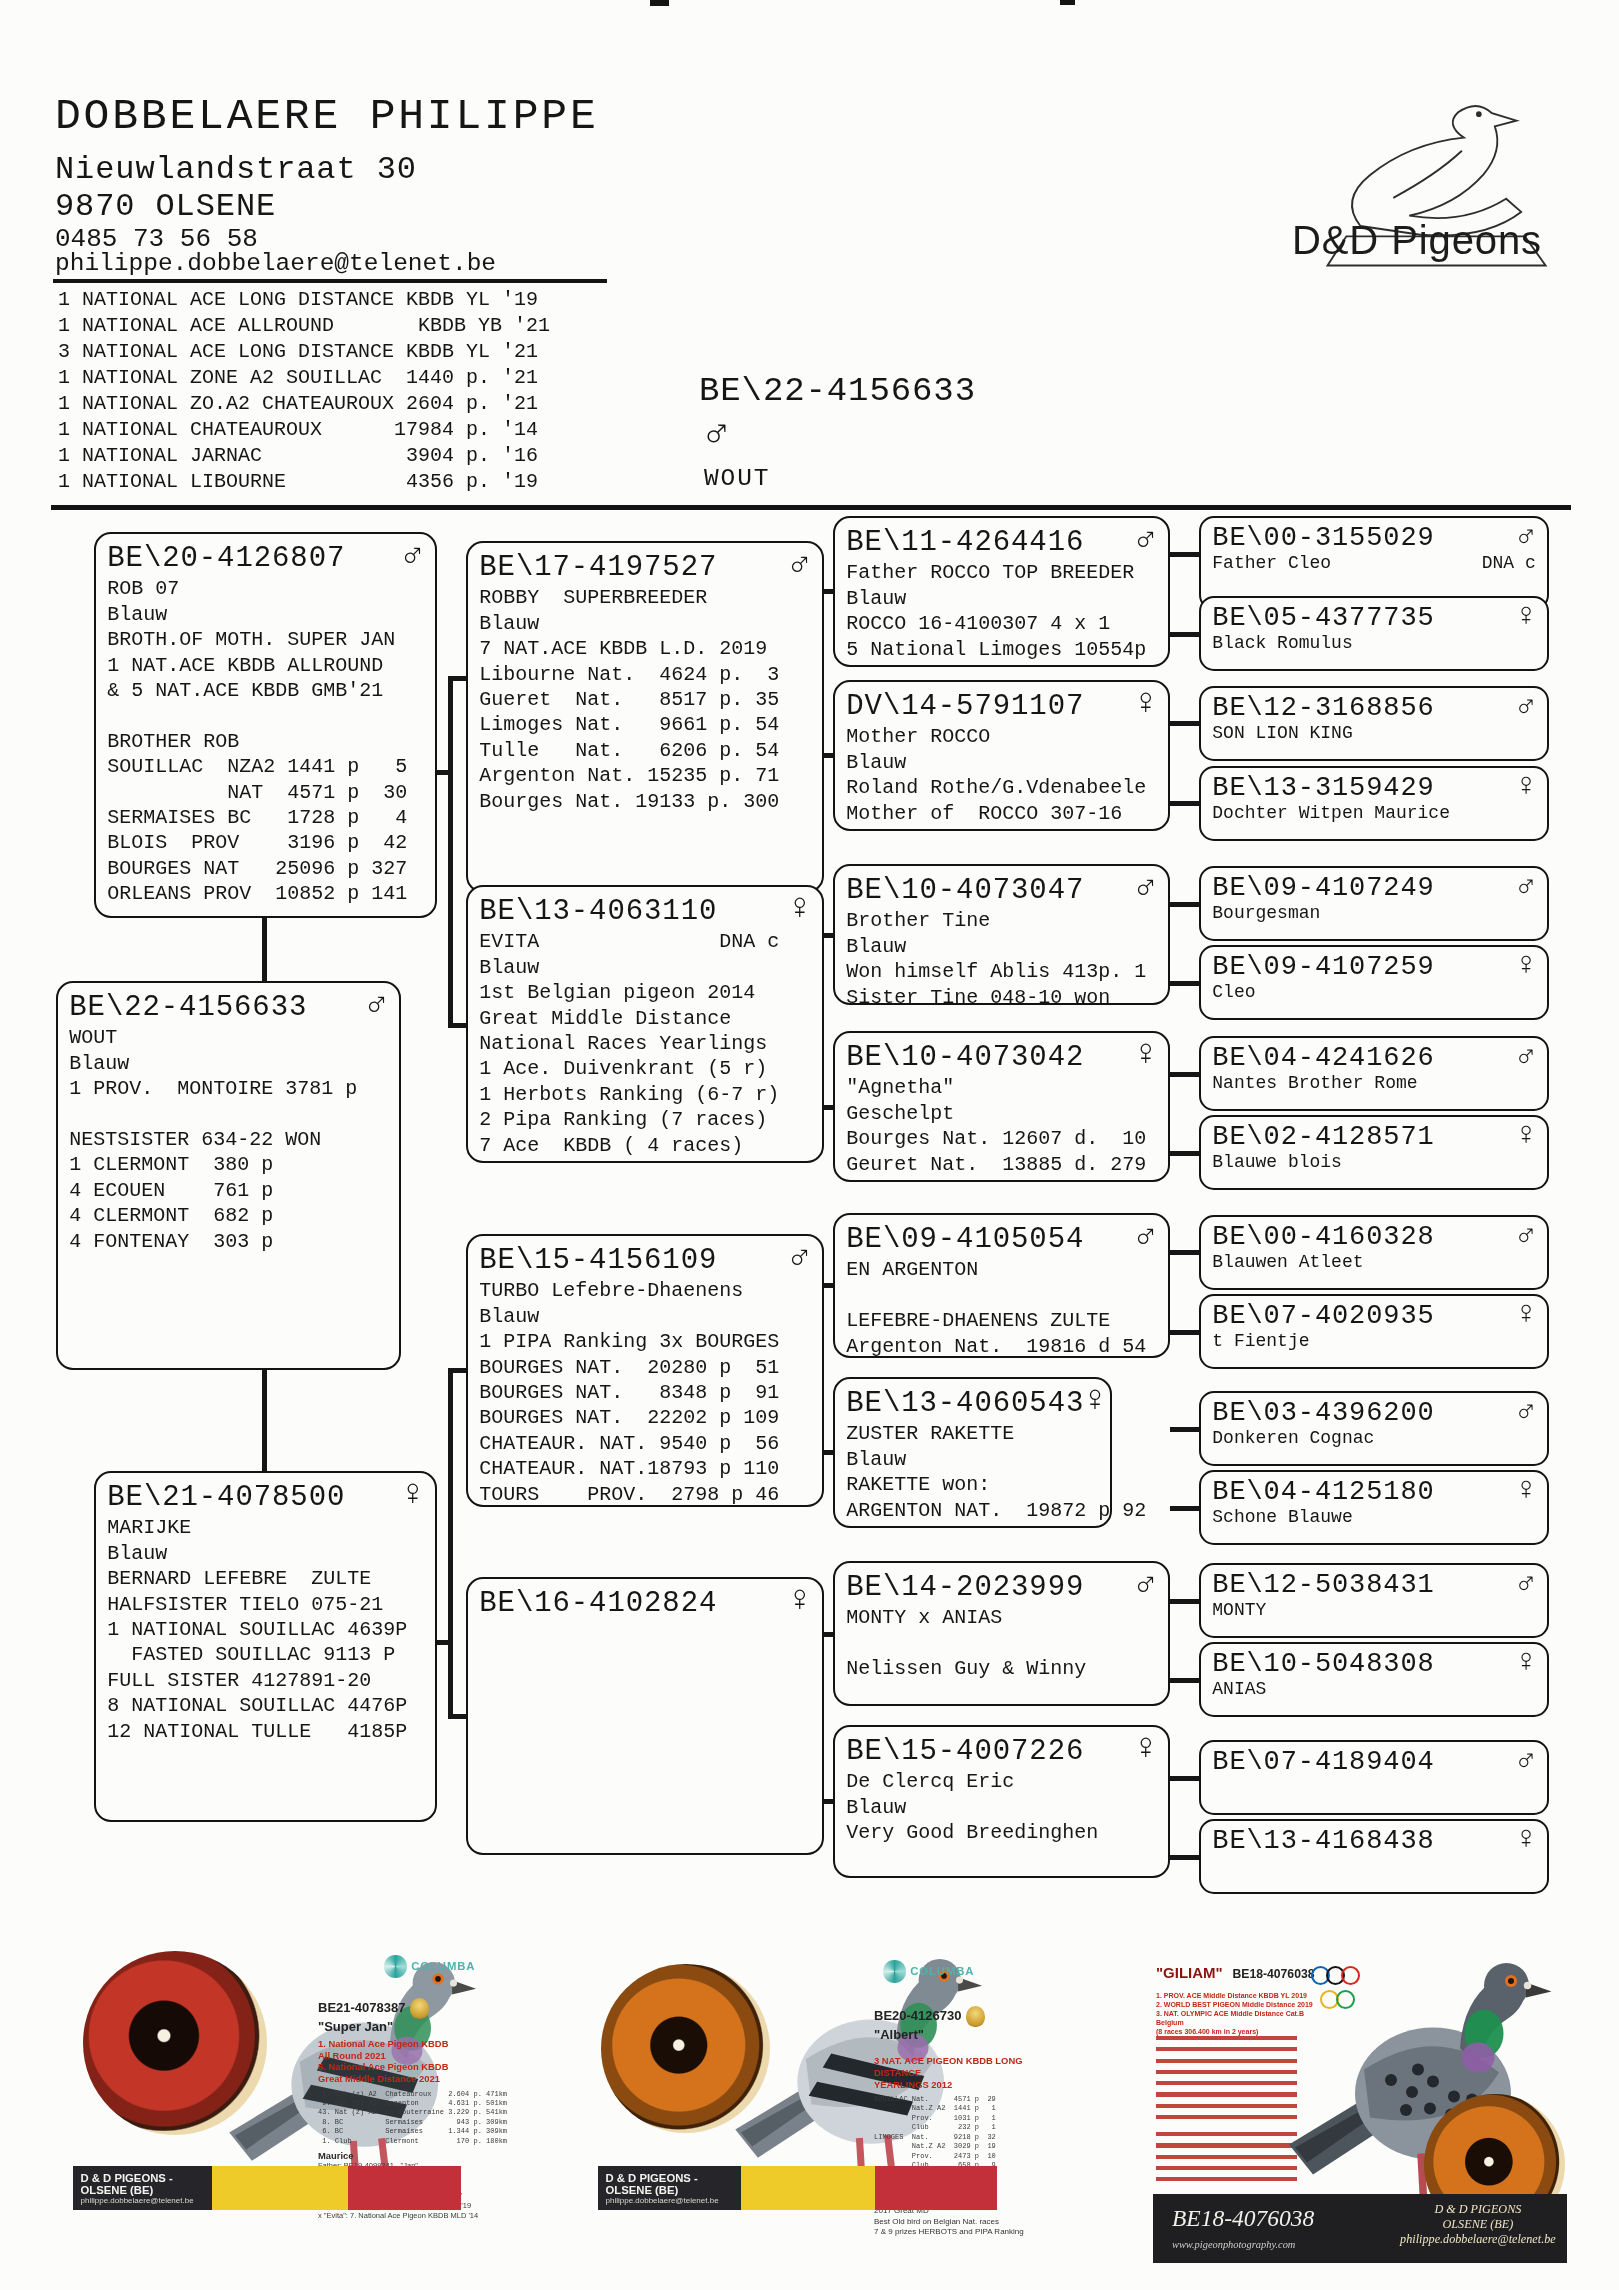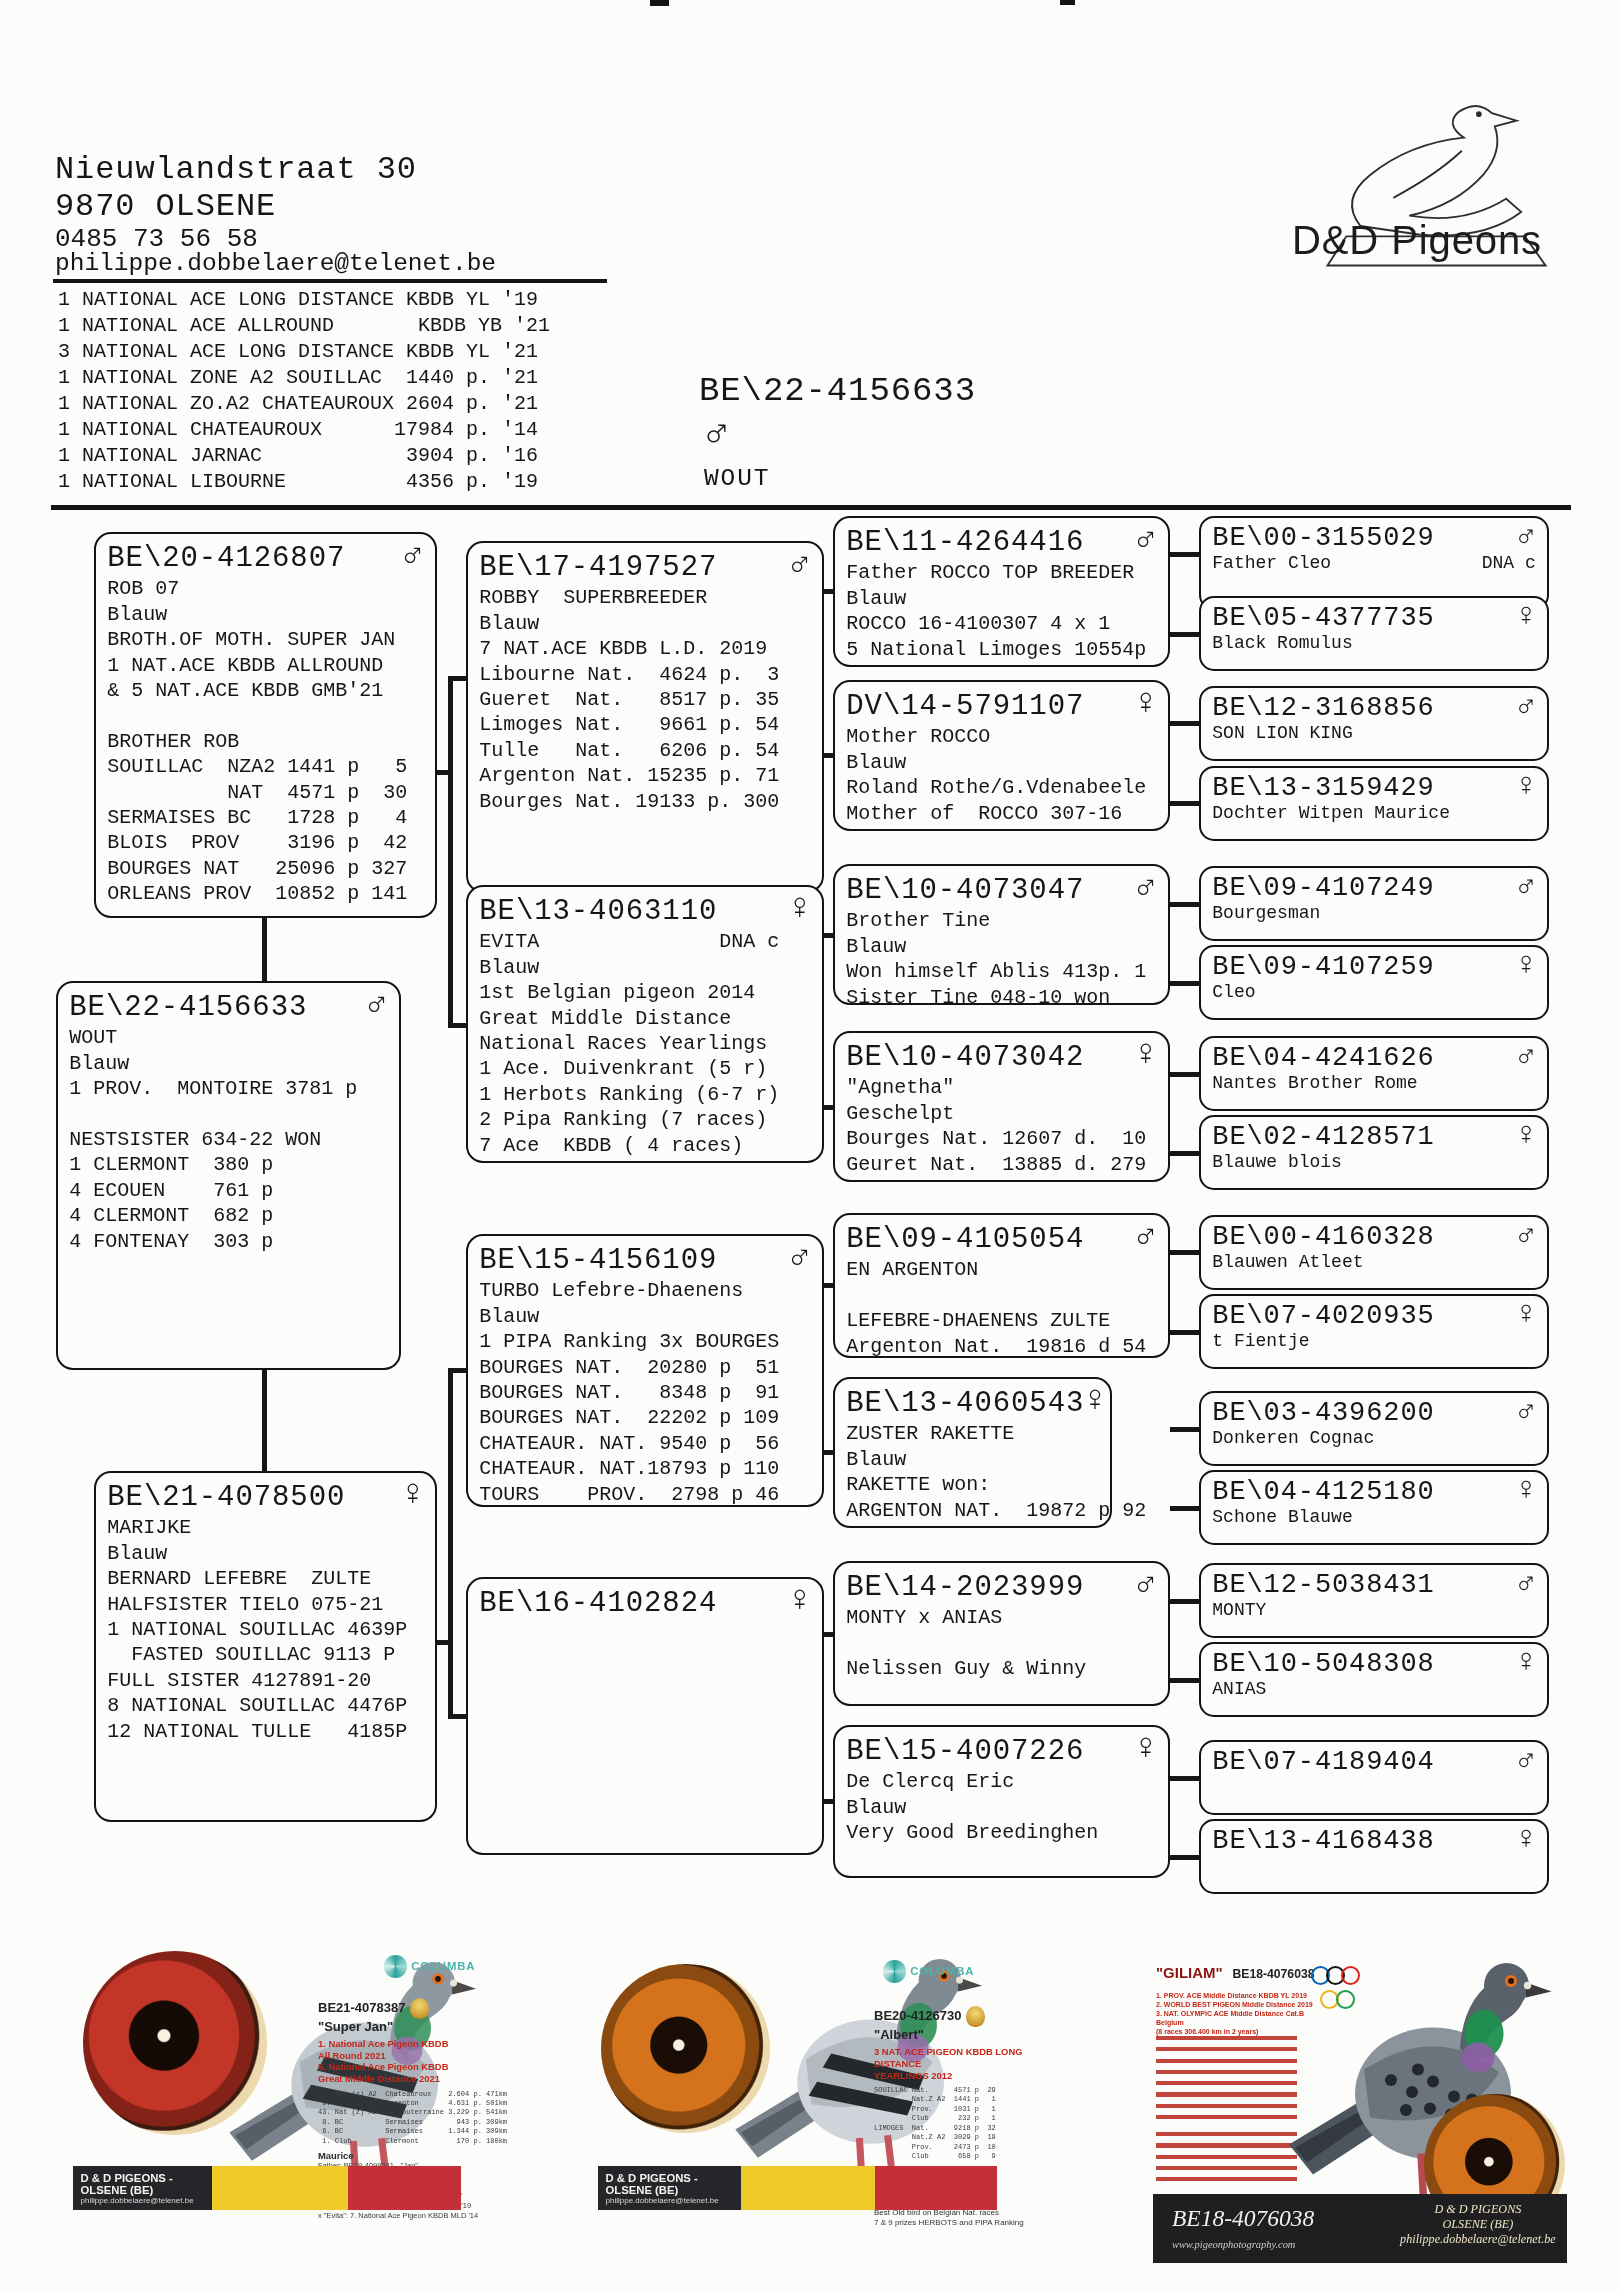--- a/index.html
+++ b/index.html
@@ -64,20 +64,21 @@
   .oring{display:inline-block;width:15px;height:15px;border-radius:50%;border:2.8px solid;}
 </style>
 </head>
 <body>
 
 <div class="page">
 
   <div class="abs rule" style="left:650px;top:0;width:19px;height:5.6px"></div>
   <div class="abs rule" style="left:1060px;top:0;width:15px;height:4.7px"></div>
 
+  <div class="abs h-name" style="left:55px;top:92px">DOBBELAERE PHILIPPE</div>
   <div class="abs h-addr" style="left:55px;top:151px">Nieuwlandstraat 30</div>
   <div class="abs h-addr" style="left:55px;top:188px">9870 OLSENE</div>
   <div class="abs h-phone" style="left:55px;top:224px">0485 73 56 58</div>
   <div class="abs h-email" style="left:55px;top:250px">philippe.dobbelaere@telenet.be</div>
   <div class="abs rule" style="left:53px;top:279px;width:554px;height:3.8px"></div>
 
   <svg class="abs" style="left:1304px;top:85px" width="282" height="188" viewBox="0 0 300 200">
     <g fill="none" stroke="#2e2e2e" stroke-width="2">
       <path d="M60 150 Q38 122 70 96 Q112 62 170 56 Q150 42 164 29 Q184 15 200 30 L226 38 L203 44 Q212 70 191 95 Q162 128 112 139 Q170 149 215 121 L231 135 Q192 165 122 159 Z"></path>
       <path d="M45 161 L235 161 L257 192 L25 192 Z"></path>
@@ -518,21 +519,21 @@
     <path d="M120 142 L124 176" stroke="#c4565e" stroke-width="5" fill="none"></path>
     <path d="M90 178 L112 176 M112 176 L128 178" stroke="#c4565e" stroke-width="4" fill="none"></path>
   </svg>
   <div class="columba" style="left:883px;top:1960px">
     <span class="globe"></span>
     <span class="ctext">COLUMBA</span>
   </div>
   <div class="abs sans" style="left:874px;top:2006px;width:193px">
     <div><span class="card-ring">BE20-4126730</span><span class="badge"></span></div>
     <div class="card-name">"Albert"</div>
-    <div style="margin-top:4px">
+    <div style="margin-top:13px">
 
     <div class="honor-row">3 NAT. ACE PIGEON KBDB LONG DISTANCE</div>
         <div class="honor-row">YEARLINGS 2012</div>
       </div>
     <div style="margin-top:4.7px;font-family:'Liberation Mono',monospace">
 
     <div class="res-row">SOUILLAC Nat.      4571 p  29</div>
         <div class="res-row">         Nat.Z A2  1441 p   1</div>
         <div class="res-row">         Prov.     1031 p   1</div>
         <div class="res-row">         Club       232 p   1</div>

